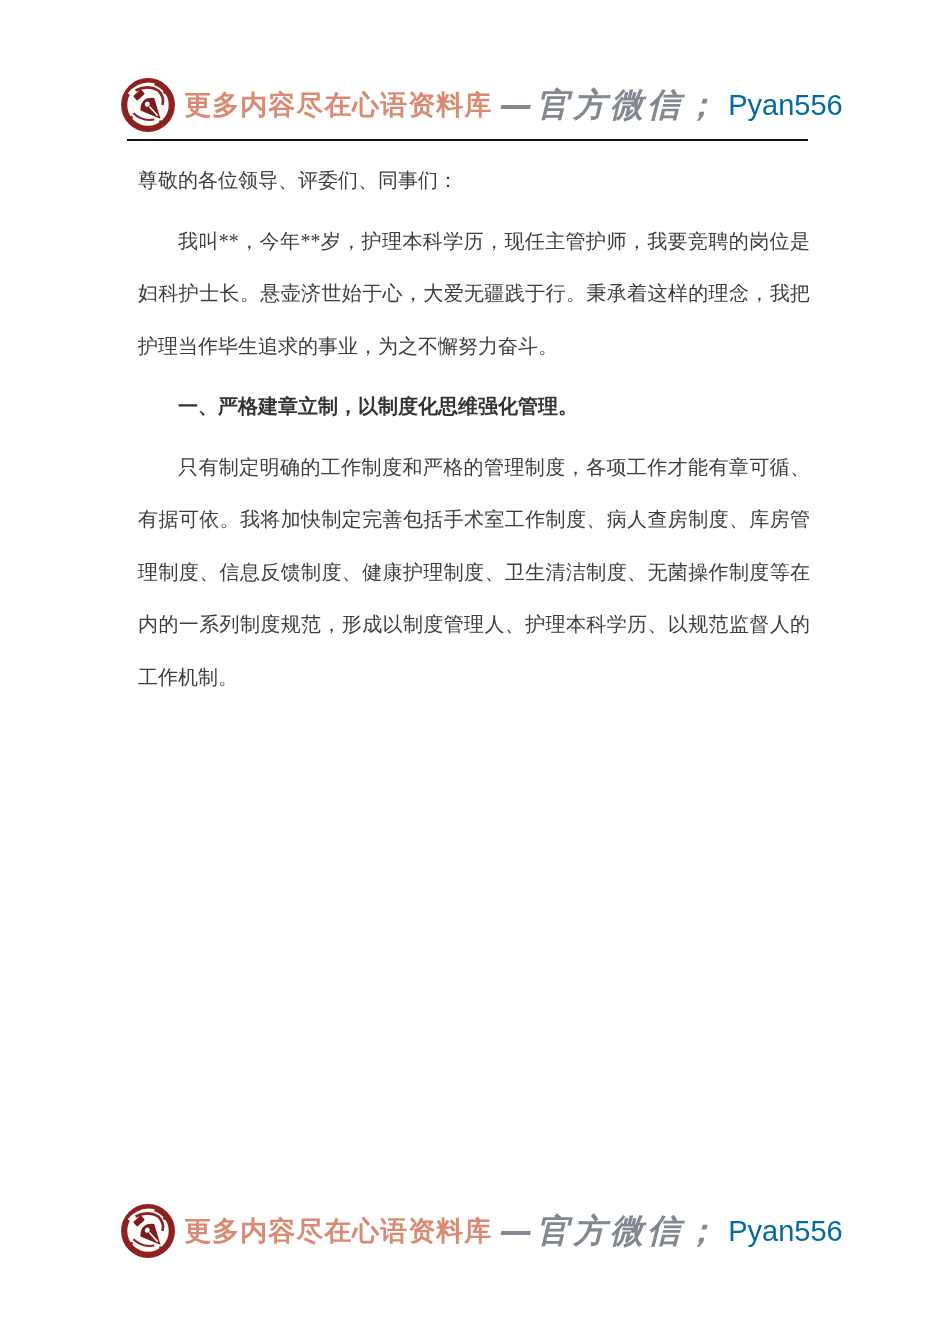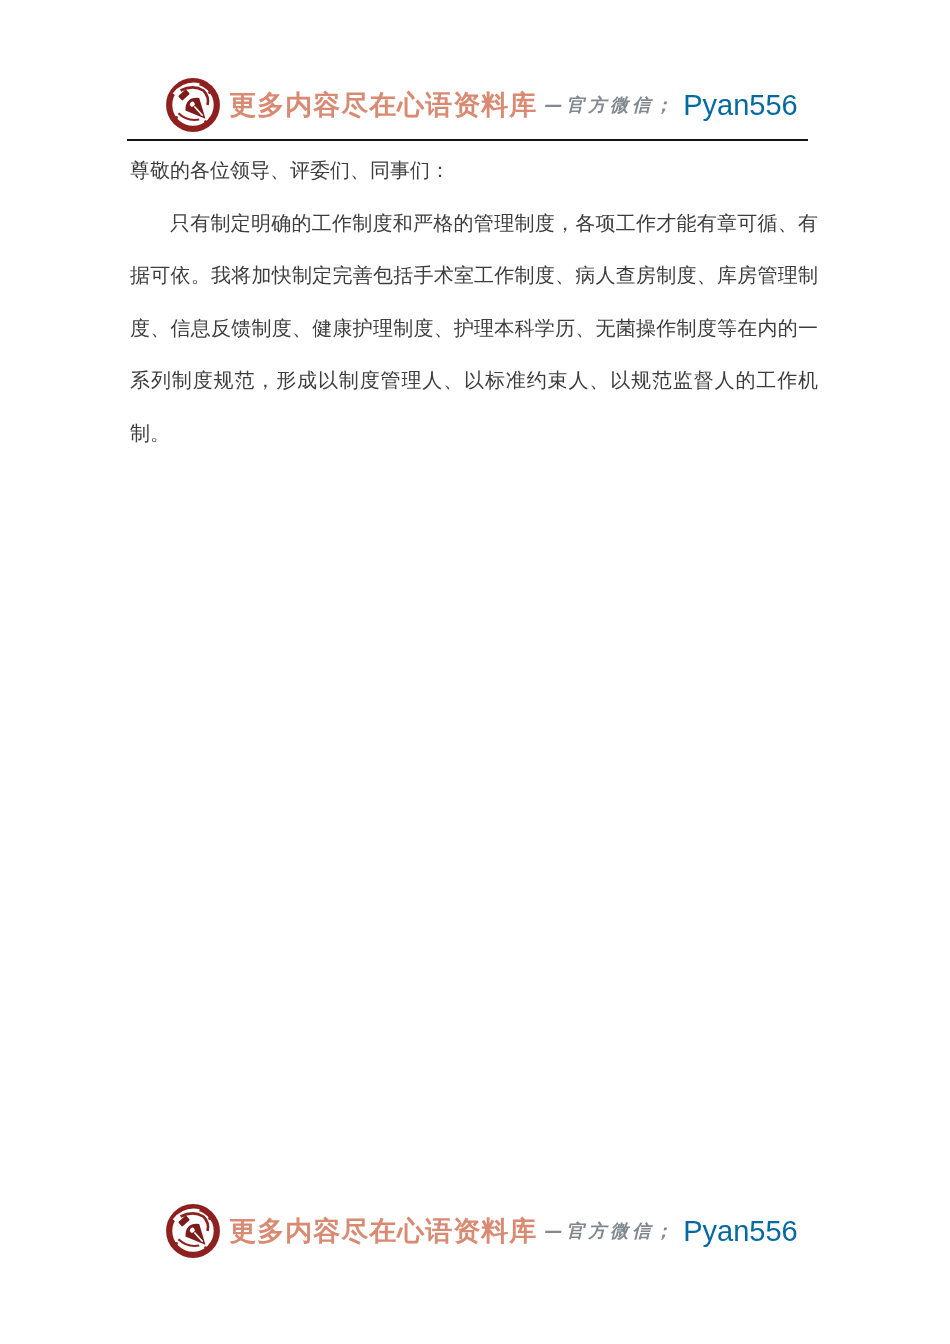--- a/index.html
+++ b/index.html
@@ -36,21 +36,21 @@
   .brand-text {
     font-family: "DejaVu Serif", "Liberation Serif", serif;
     font-size: 27px;
     font-weight: bold;
     color: #d98a72;
     letter-spacing: 1px;
   }
   .script-text {
     font-family: "DejaVu Serif", "Liberation Serif", serif;
     font-style: italic;
-    font-size: 18px;
+    font-size: 33px;
     font-weight: bold;
     color: #82888f;
     letter-spacing: 4px;
     text-align: right;
   }
   .wechat-id {
     font-family: "Liberation Sans", sans-serif;
     font-size: 29px;
     color: #0369a1;
   }
@@ -64,27 +64,27 @@
     border-top: 2px solid #111111;
     margin: 0;
   }
   .doc-body {
     position: absolute;
     top: 146px;
     left: 130px;
     width: 688px;
   }
   .para {
-    margin: 0;
+    margin: 8px;
     font-size: 20px;
     line-height: 52.5px;
     color: #3d3d3d;
     text-align: justify;
     text-indent: 2em;
-    font-family: Liberation Mono, monospace;
+    font-family: Liberation Serif, serif;
   }
   .para.no-indent { text-indent: 0; }
   .para.heading {
     font-weight: bold;
     color: #333333;
   }
 </style>
 </head>
 <body>
 
@@ -110,21 +110,23 @@
     </span>
     <span class="brand-text">更多内容尽在心语资料库</span>
     <span class="script-text">—官方微信；</span>
     <span class="wechat-id">Pyan556</span>
   </div>
 
   <hr class="rule">
 
   <div class="doc-body">
     <p class="para no-indent">尊敬的各位领导、评委们、同事们：</p>
-    <p class="para">只有制定明确的工作制度和严格的管理制度，各项工作才能有章可循、有据可依。我将加快制定完善包括手术室工作制度、病人查房制度、库房管理制度、信息反馈制度、健康护理制度、护理本科学历、无菌操作制度等在内的一系列制度规范，形成以制度管理人、以标准约束人、以规范监督人的工作机制。</p>
+    <p class="para">我叫**，今年**岁，护理本科学历，现任主管护师，我要竞聘的岗位是妇科护士长。悬壶济世始于心，大爱无疆践于行。秉承着这样的理念，我把护理当作毕生追求的事业，为之不懈努力奋斗。</p>
+    <p class="para heading">一、严格建章立制，以制度化思维强化管理。</p>
+    <p class="para">只有制定明确的工作制度和严格的管理制度，各项工作才能有章可循、有据可依。我将加快制定完善包括手术室工作制度、病人查房制度、库房管理制度、信息反馈制度、健康护理制度、卫生清洁制度、无菌操作制度等在内的一系列制度规范，形成以制度管理人、护理本科学历、以规范监督人的工作机制。</p>
   </div>
 
   <div class="watermark footer">
     <span class="logo">
       <svg viewBox="0 0 56 56" width="58" height="58">
         <circle cx="28" cy="28" r="23" fill="#ffffff" stroke="#8e2020" stroke-width="6"></circle>
         <path d="M10 18 Q20 6 34 9" stroke="#ffffff" stroke-width="4" fill="none"></path>
         <path d="M16 14 Q28 8 38 14 Q44 20 42 28" stroke="#8e2020" stroke-width="2.5" fill="none"></path>
         <path d="M14 36 Q22 44 34 42" stroke="#8e2020" stroke-width="2" fill="none"></path>
         <g transform="rotate(-42 28 28)">

